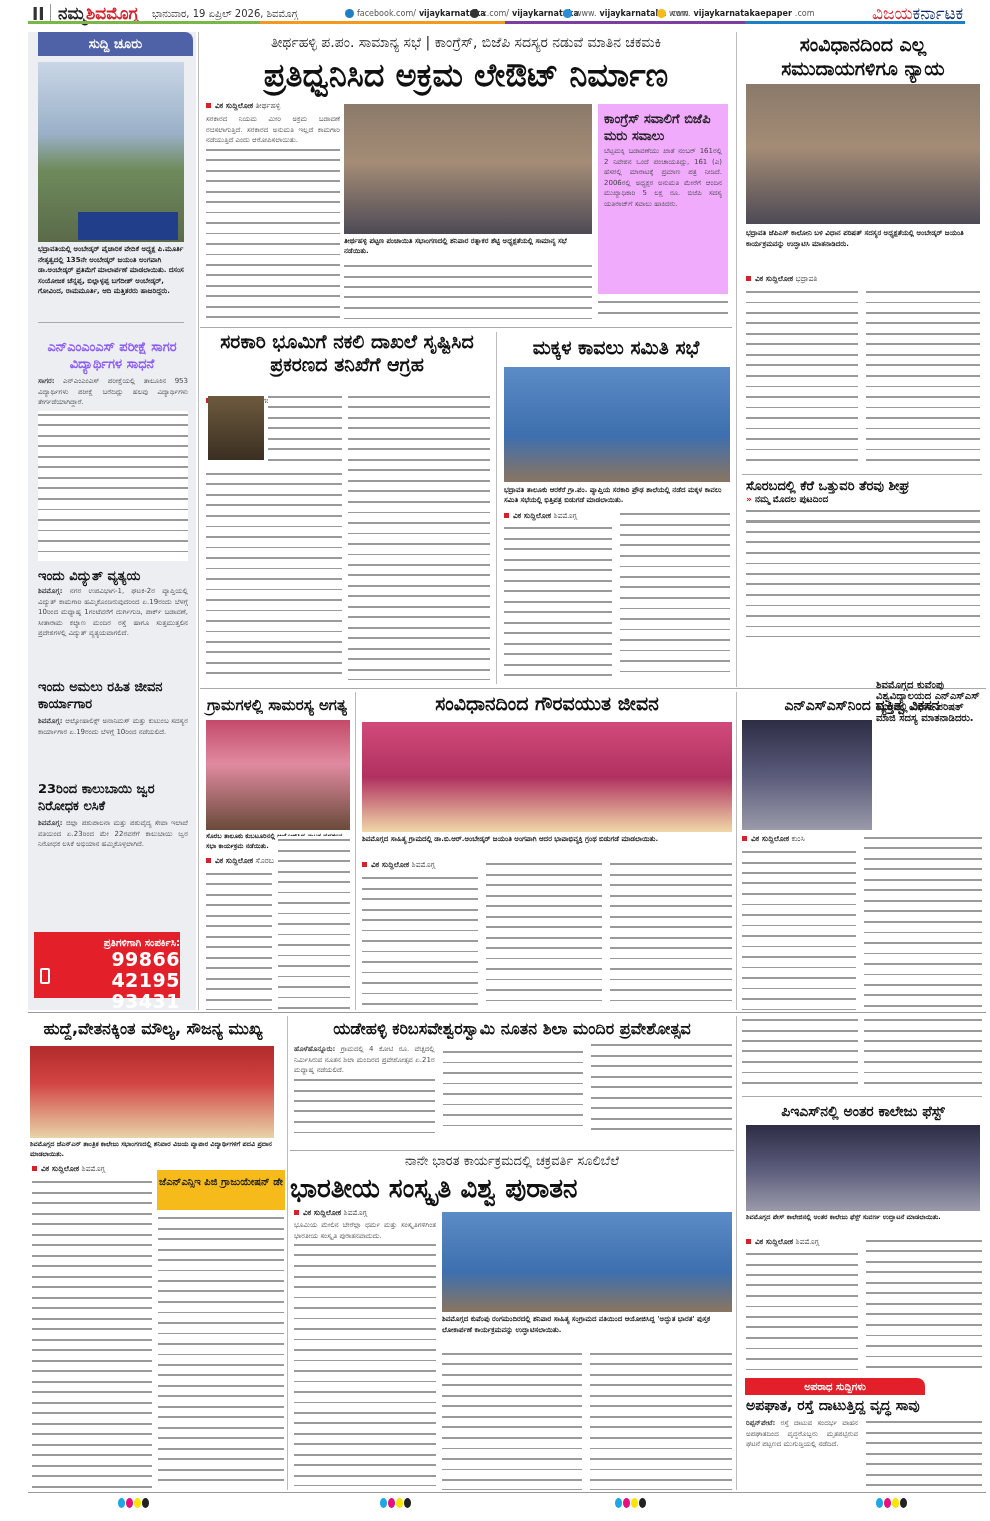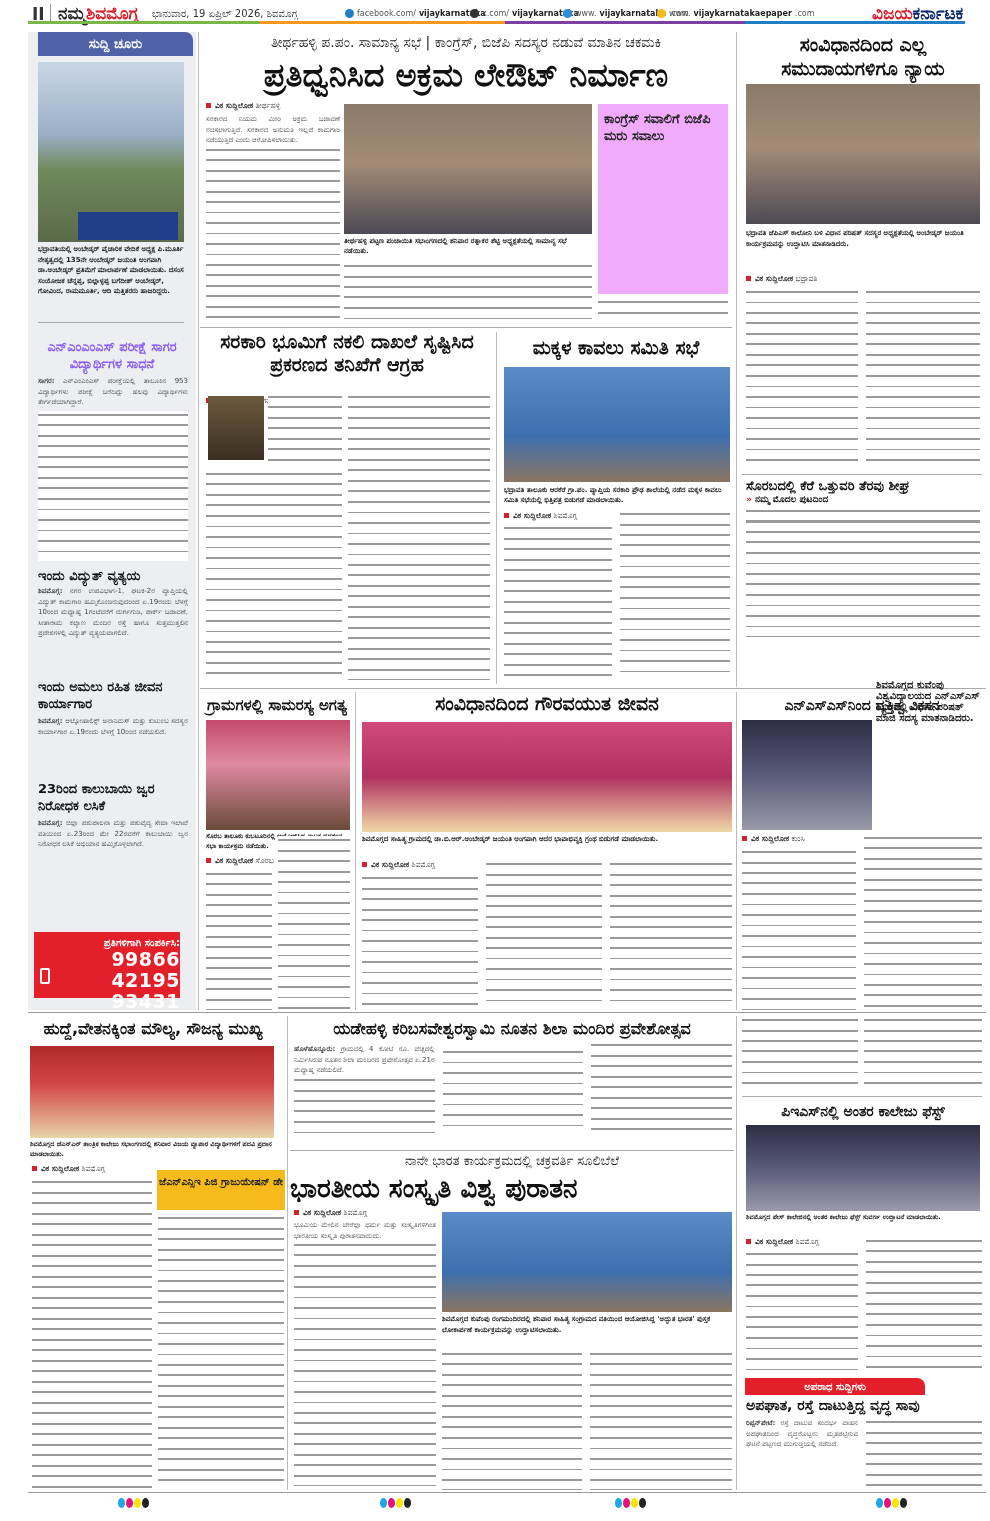--- a/index.html
+++ b/index.html
@@ -8,21 +8,21 @@
 .abs{position:absolute}
 .masthead{left:0;top:0;width:990px;height:28px}
 .pgno{left:32px;top:4px;font-size:17px;font-weight:bold;color:#333}
 .mhsep{left:50px;top:4px;width:1px;height:18px;background:#999}
 .paperlogo{left:58px;top:3px;font-size:17px;font-weight:bold;color:#222}
 .paperlogo .red{color:#d6202b}
 .dateline{left:152px;top:8px;font-size:10px;color:#333}
 .social{top:9px;font-size:8px;color:#555;display:flex;align-items:center;gap:3px}
 .social b{color:#222}
 .sicon{width:9px;height:9px;border-radius:50%;display:inline-block}
-.vklogo{left:872px;top:3px;font-size:17px;font-weight:bold}
+.vklogo{left:872px;top:3px;font-size:17px;font-weight:normal}
 .vklogo .r{color:#d6202b}.vklogo .b{color:#0b2a6b}
 .colorbar{left:28px;top:21px;height:3px}
 .sidebar{left:28px;top:32px;width:168px;height:978px;background:#eceef2}
 .sbhead{left:38px;top:32px;width:155px;height:24px;background:#4f62a8;color:#fff;font-size:13px;font-weight:bold;text-align:center;line-height:24px;border-radius:0 8px 0 0}
 .photo{background:#8a9bb2;overflow:hidden}
 .ph-sky{background:linear-gradient(#c9d6e6,#9ab0c7 40%,#6f8a5c 60%,#5a6a4a)}
 .ph-blue{background:linear-gradient(#5b8cc7,#3e6fae 60%,#8a7560)}
 .ph-room{background:linear-gradient(#8b7a6a,#a48c76 45%,#4d4a55)}
 .ph-stage{background:linear-gradient(#c44a6a,#e08aa0 40%,#6a4a3a)}
 .ph-pink{background:linear-gradient(#d14b7a,#b03060 50%,#f0d8a8)}
@@ -125,20 +125,21 @@
 <div class="abs hl-xl" style="left:200px;top:56px;width:532px">ಪ್ರತಿಧ್ವನಿಸಿದ ಅಕ್ರಮ ಲೇಔಟ್ ನಿರ್ಮಾಣ</div>
 <div class="abs byline" style="left:206px;top:101px"><b>ವಿಕ ಸುದ್ದಿಲೋಕ</b> <span>ತೀರ್ಥಹಳ್ಳಿ</span></div>
 <div class="abs body textfill" style="left:206px;top:114px;width:134px;height:205px">
     <p style="background:#fff">ಸರಕಾರದ ನಿಯಮ ಮೀರಿ ಅಕ್ರಮ ಬಡಾವಣೆ ರಚಿಸಲಾಗುತ್ತಿದೆ. ಸರಕಾರದ ಅನುಮತಿ ಇಲ್ಲದೆ ಕಾಮಗಾರಿ ನಡೆಯುತ್ತಿದೆ ಎಂದು ಆರೋಪಿಸಲಾಯಿತು.</p>
   </div>
 <div class="abs photo ph-room" style="left:344px;top:104px;width:248px;height:130px"></div>
 <div class="abs caption" style="left:344px;top:236px;width:248px;height:22px;font-weight:bold;font-size:7px;line-height:10px">ತೀರ್ಥಹಳ್ಳಿ ಪಟ್ಟಣ ಪಂಚಾಯಿತಿ ಸಭಾಂಗಣದಲ್ಲಿ ಶನಿವಾರ ರತ್ನಾಕರ ಶೆಟ್ಟಿ ಅಧ್ಯಕ್ಷತೆಯಲ್ಲಿ ಸಾಮಾನ್ಯ ಸಭೆ ನಡೆಯಿತು.</div>
 <div class="abs body textfill" style="left:344px;top:262px;width:248px;height:58px"></div>
 <div class="abs infobox">
   <div class="t">ಕಾಂಗ್ರೆಸ್ ಸವಾಲಿಗೆ ಬಿಜೆಪಿ ಮರು ಸವಾಲು</div>
+  <div class="body" style="padding:0 6px;height:150px">ಬೆಟ್ಟಮಕ್ಕಿ ಬಡಾವಣೆಯು ಖಾತೆ ನಂಬರ್ 161ರಲ್ಲಿ 2 ನಿವೇಶನ ಒಂದೆ ಪಂಚಾಯತಿದ್ದು, 161 (ಎ) ಹೆಸರಲ್ಲಿ ಮಾರಾಟಕ್ಕೆ ಪ್ರಮಾಣ ಪತ್ರ ನೀಡಿದೆ. 2006ರಲ್ಲಿ ಅಧ್ಯಕ್ಷರ ಅನುಮತಿ ಮೇರೆಗೆ ಆಂದಿನ ಮುಖ್ಯಾಧಿಕಾರಿ 5 ಲಕ್ಷ ರೂ. ಬಿಜೆಪಿ ಸದಸ್ಯ ಯತಿರಾಜ್‌ಗೆ ಸವಾಲು ಹಾಕಿದರು.</div>
 </div>
 <div class="abs body textfill" style="left:598px;top:298px;width:130px;height:22px"></div>
 
 <div class="abs rule-v" style="left:736px;top:32px;height:655px"></div>
 
 <div class="abs hl-md" style="left:740px;top:32px;width:246px;font-size:19px;line-height:24px">ಸಂವಿಧಾನದಿಂದ ಎಲ್ಲ ಸಮುದಾಯಗಳಿಗೂ ನ್ಯಾಯ</div>
 <div class="abs photo ph-room" style="left:746px;top:84px;width:234px;height:140px"></div>
 <div class="abs caption" style="left:746px;top:228px;width:234px;height:42px;font-weight:bold;font-size:7px;line-height:10.5px">ಭದ್ರಾವತಿ ಜೆಪಿಎಸ್ ಕಾಲೋನಿ ಬಳಿ ವಿಧಾನ ಪರಿಷತ್ ಸದಸ್ಯರ ಅಧ್ಯಕ್ಷತೆಯಲ್ಲಿ ಅಂಬೇಡ್ಕರ್ ಜಯಂತಿ ಕಾರ್ಯಕ್ರಮವನ್ನು ಉದ್ಘಾಟಿಸಿ ಮಾತನಾಡಿದರು.</div>
 <div class="abs byline" style="left:746px;top:274px"><b>ವಿಕ ಸುದ್ದಿಲೋಕ</b> <span>ಭದ್ರಾವತಿ</span></div>
 <div class="abs body textfill" style="left:746px;top:288px;width:112px;height:180px"></div>

